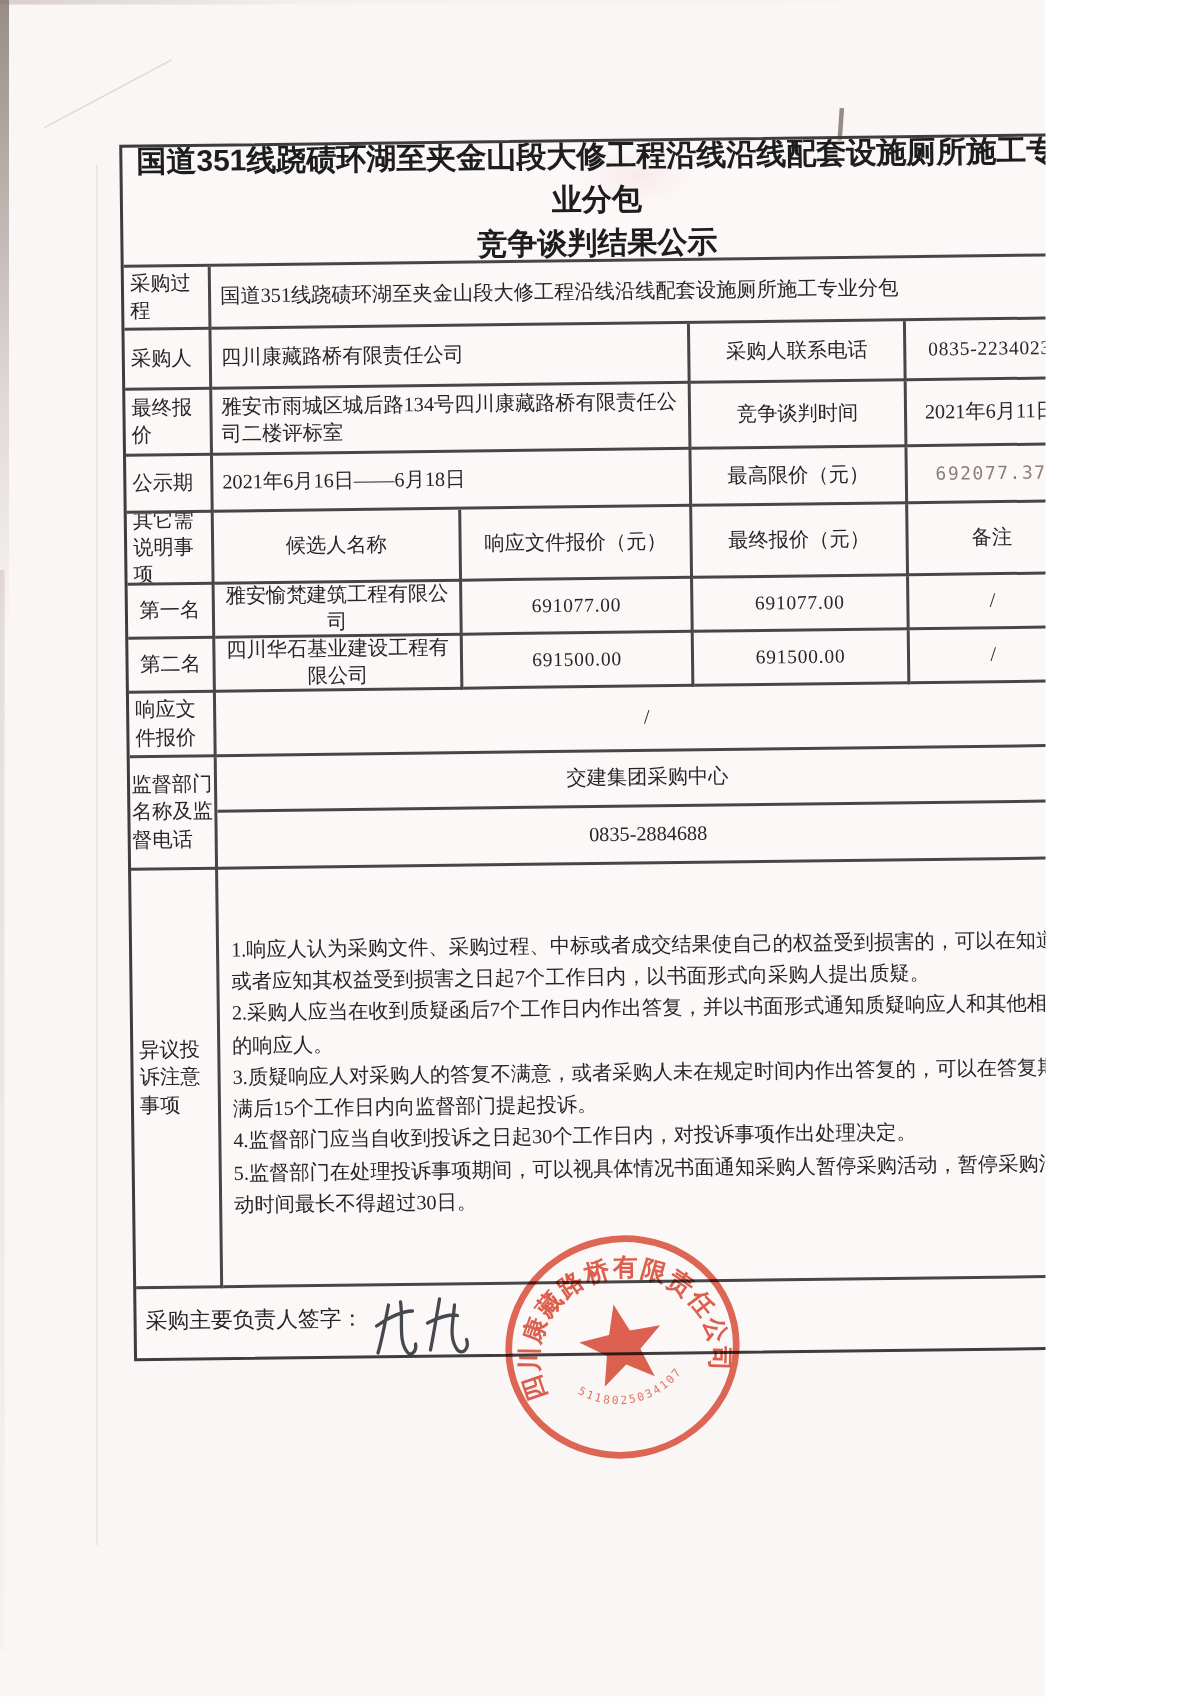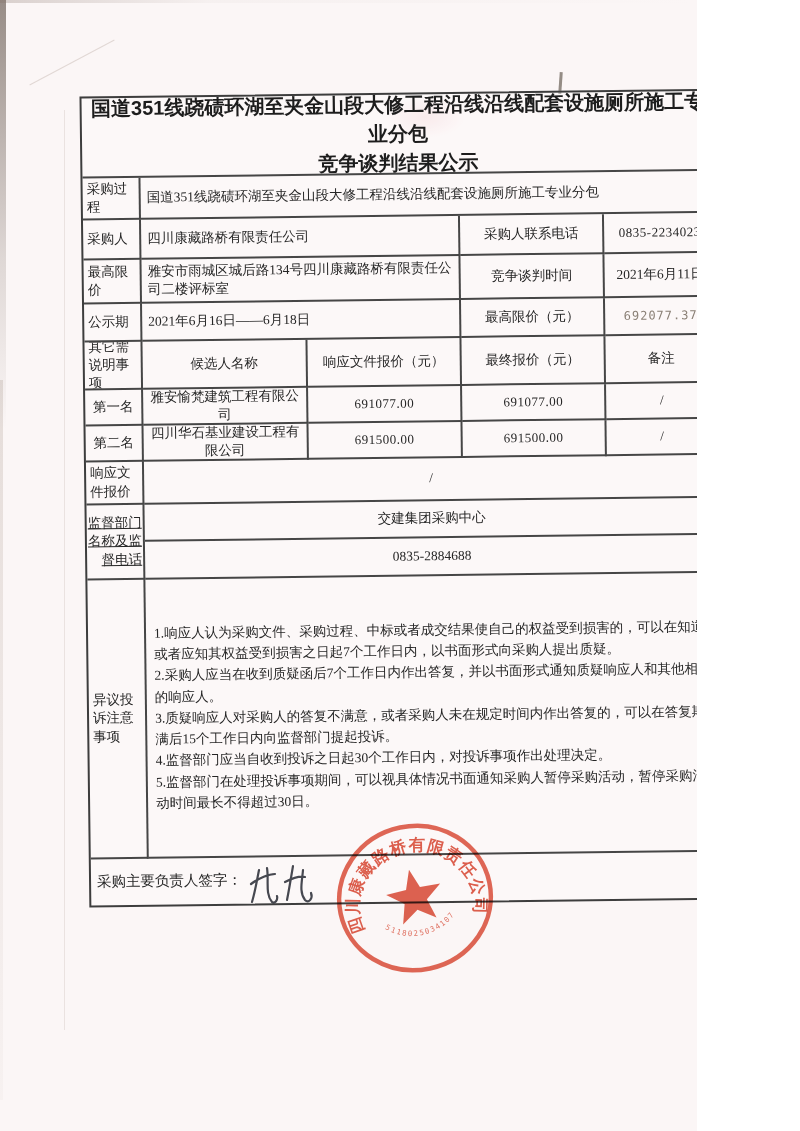--- a/index.html
+++ b/index.html
@@ -30,21 +30,21 @@
     box-sizing:border-box; background:rgba(255,253,253,.35);
   }
   .tr{display:flex; width:100%; box-sizing:border-box;}
   .td{box-sizing:border-box; border-right:2px solid #464646; border-bottom:2px solid #464646;
       display:flex; align-items:center; font-size:13.5px; line-height:1.35; overflow:hidden;}
   .td:last-child{border-right:none;}
   .tr:last-child > .td{border-bottom:none;}
   .w1{width:58px;} .w2{width:165px;} .w3{width:154px;} .w4{width:144px;}
   .w23{width:319px;} .fx{flex:1;}
   .lbl{padding:2px 2px 2px 4px; text-align:left;}
-  .lblc{padding:14px 1px; justify-content:center; text-align:right;text-decoration:underline;}
+  .lblc{padding:14px 1px; justify-content:center; text-align:left;}
   .valL{padding:2px 6px; text-align:left;}
   .cen{justify-content:center; text-align:center; padding:2px 4px;}
   .titleCell{flex-direction:column; justify-content:center; padding:6px 8px;
     font-weight:bold; font-size:20px; line-height:1.45; text-align:center; color:#1d1d1d;
     font-family:"Liberation Sans","DejaVu Sans",sans-serif;}
   .price{font-size:13px; letter-spacing:.5px;}
   .maxprice{color:#8a8076; font-size:12px; letter-spacing:1px; font-family:"DejaVu Sans Mono",monospace;}
   .stack{display:flex; flex-direction:column; flex:1;}
   .stack > .sub{box-sizing:border-box; display:flex; align-items:center; justify-content:center;
     text-align:center; font-size:13.5px;}
@@ -85,21 +85,21 @@
     </div>
 
     <div class="tr" style="height:40px">
       <div class="td w1 lbl">采购人</div>
       <div class="td w23 valL">四川康藏路桥有限责任公司</div>
       <div class="td w4 cen">采购人联系电话</div>
       <div class="td fx cen price">0835-2234023</div>
     </div>
 
     <div class="tr" style="height:44px">
-      <div class="td w1 lbl">最高限价</div>
+      <div class="td w1 lbl">最终报价</div>
       <div class="td w23 valL">雅安市雨城区城后路134号四川康藏路桥有限责任公司二楼评标室</div>
       <div class="td w4 cen">竞争谈判时间</div>
       <div class="td fx cen">2021年6月11日</div>
     </div>
 
     <div class="tr" style="height:38px">
       <div class="td w1 lbl">公示期</div>
       <div class="td w23 valL">2021年6月16日——6月18日</div>
       <div class="td w4 cen">最高限价（元）</div>
       <div class="td fx cen maxprice">692077.37</div>

